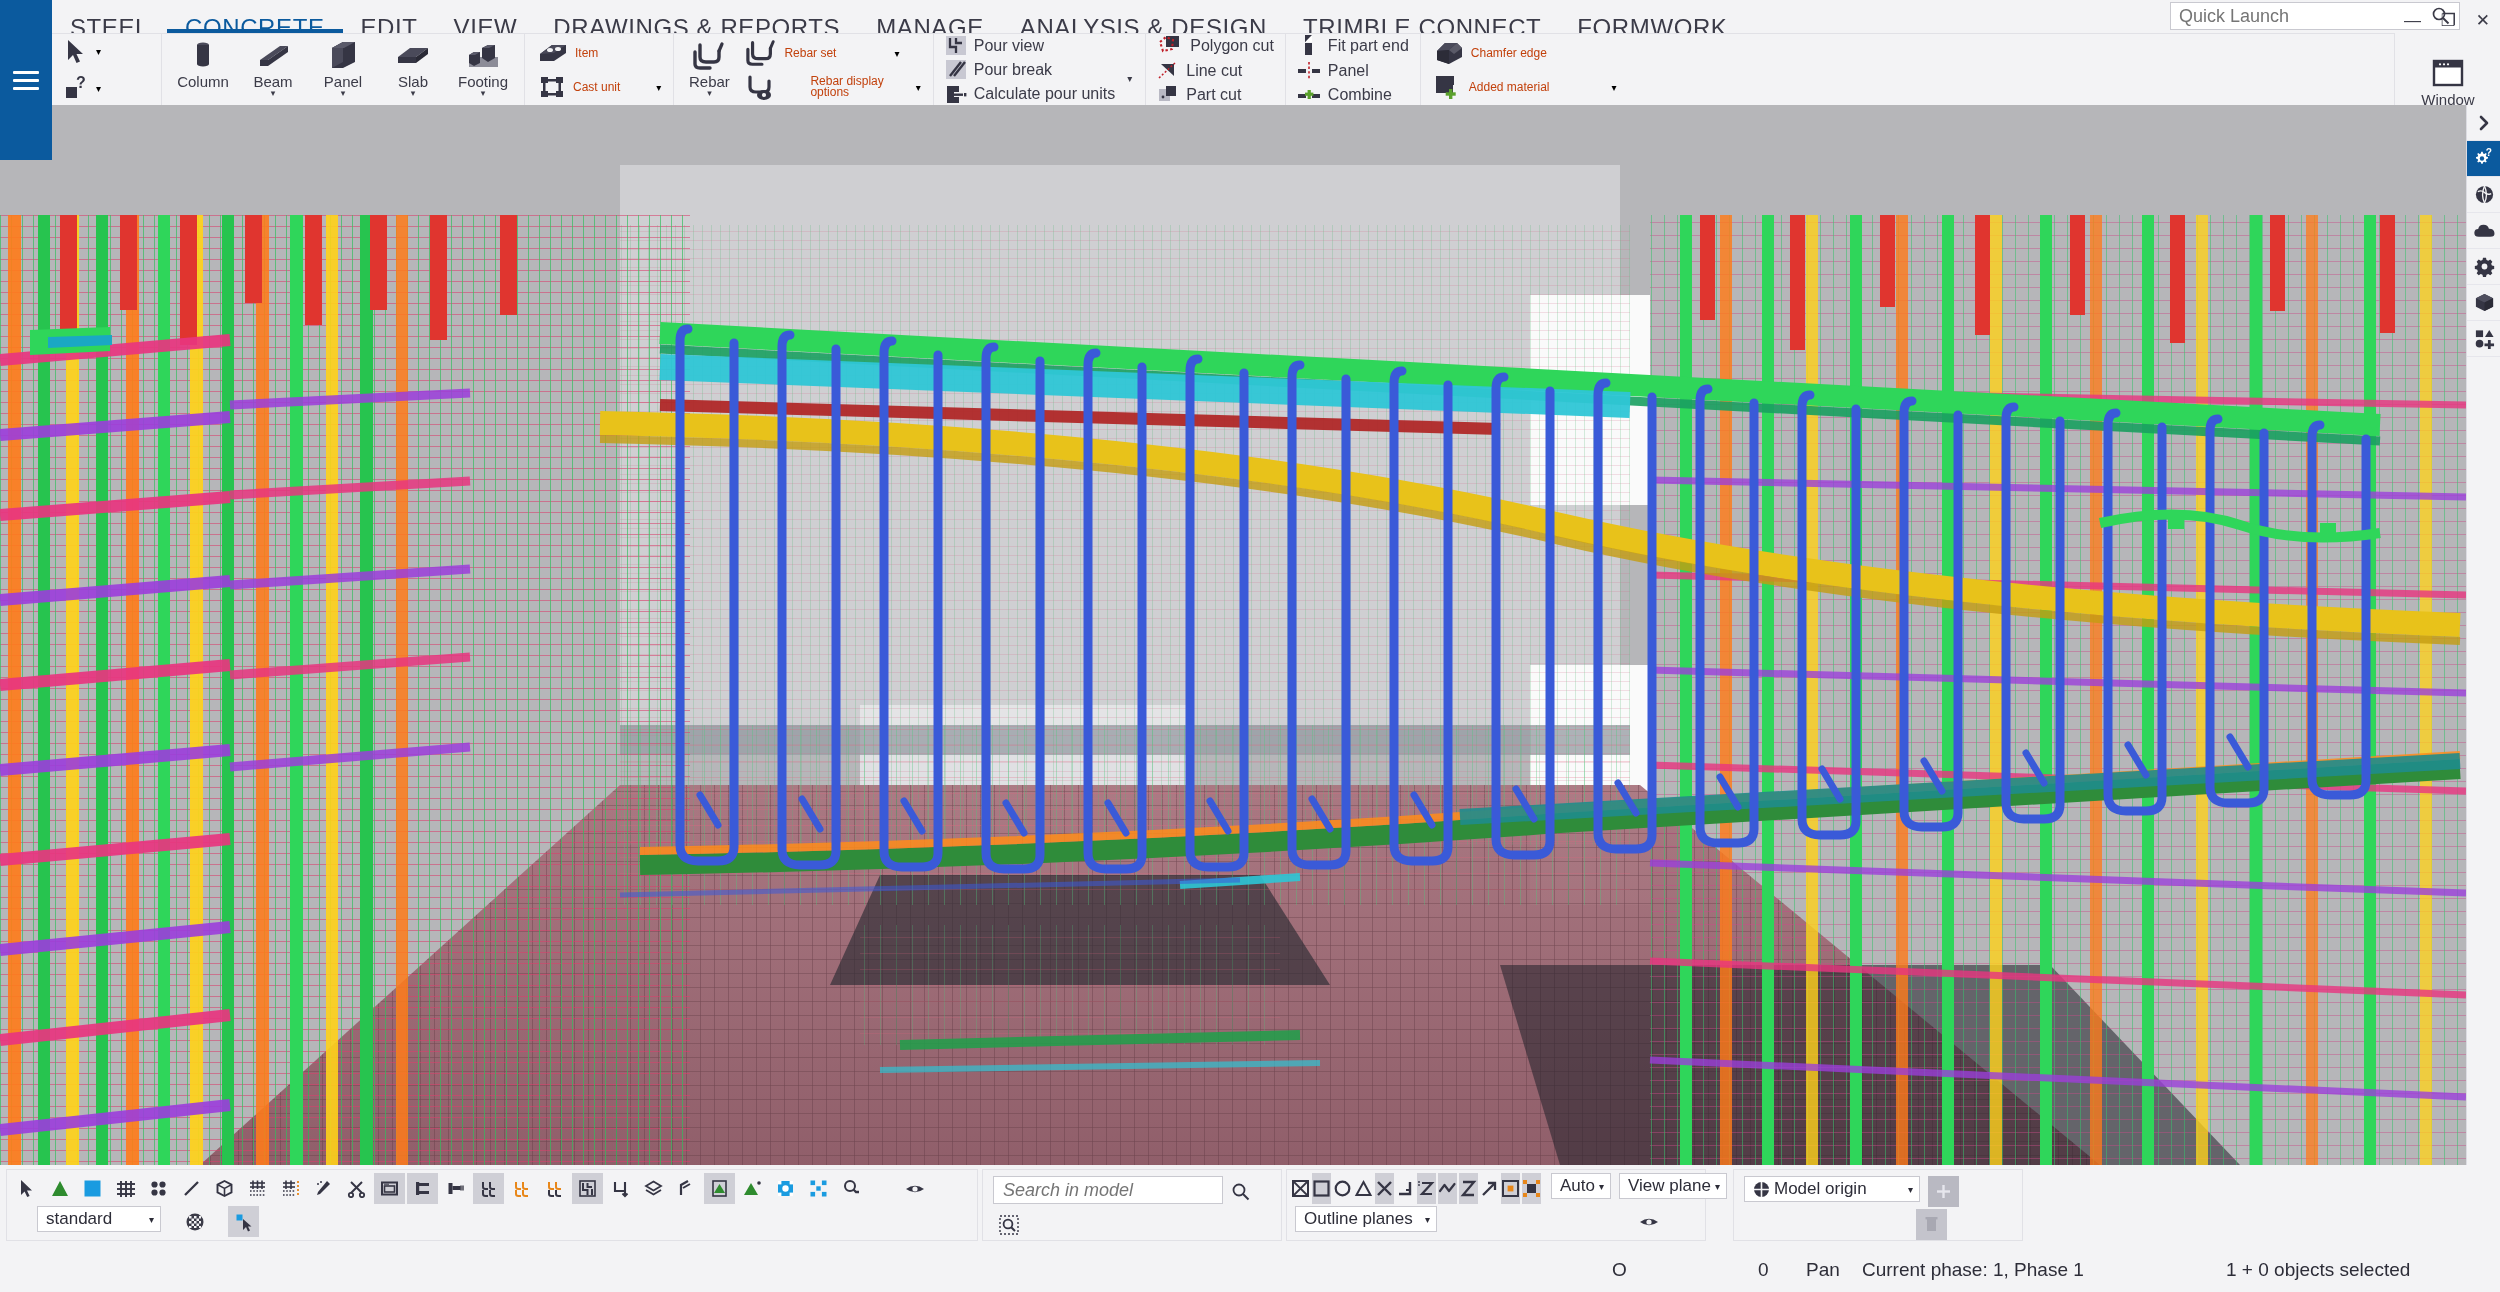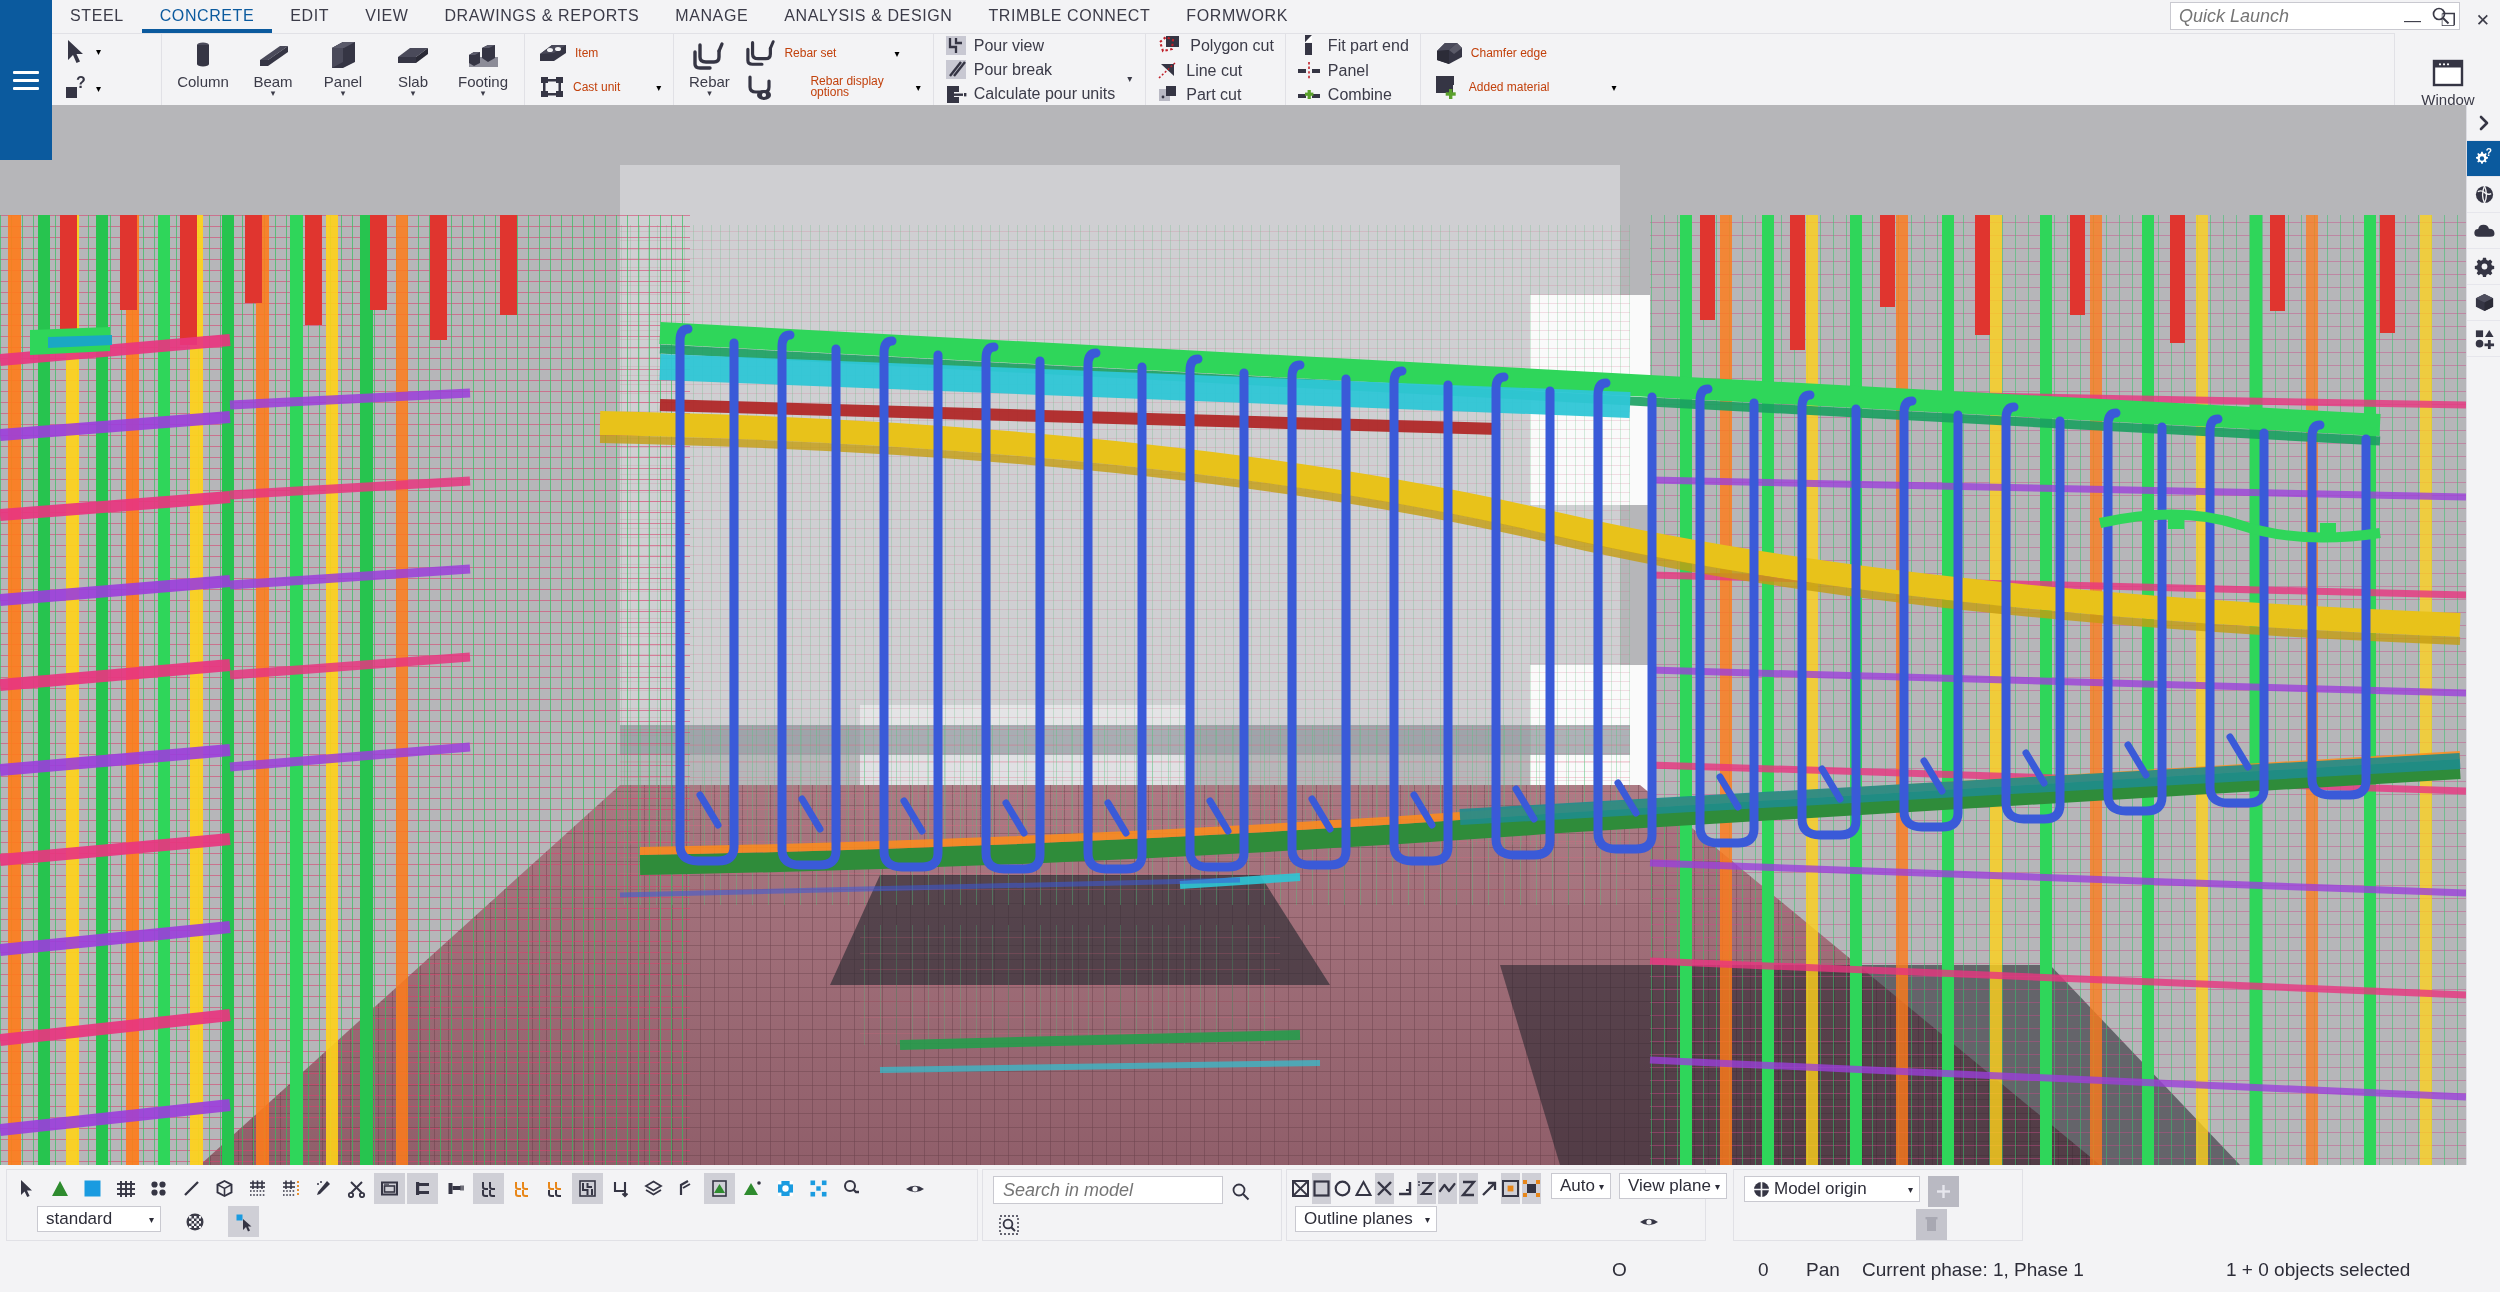--- a/index.html
+++ b/index.html
@@ -9,26 +9,26 @@
 
   
   .left-rail { position:absolute; left:0; top:0; width:52px; height:160px;
     background:#0b5a9e; display:flex; align-items:center; justify-content:center; z-index:40; }
   .hamburger { width:26px; display:flex; flex-direction:column; gap:5px; cursor:pointer; }
   .hamburger i { display:block; height:3px; background:#fff; border-radius:1px; }
 
   
   .tabbar { position:absolute; left:52px; top:0; right:0; height:33px;
     background:#f3f3f5; display:flex; align-items:flex-end; }
-  .tab { height:33px; line-height:31px; padding:0 18px; font-size:16px; color:#3b3b48;
+  .tab { height:33px; line-height:31px; padding:12px 18px; font-size:24px; color:#3b3b48;
     letter-spacing:.6px; cursor:pointer; white-space:nowrap; }
   .tab.active { color:#0b5a9e; border-bottom:4px solid #0b5a9e; font-weight:400; }
   .qlwrap { position:absolute; right:40px; top:2px; width:290px; height:28px;
     background:#fff; border:1px solid #c9c9d0; display:flex; align-items:center; padding:0 8px; }
-  .qlwrap input { border:0; outline:0; flex:1; font-size:18px; font-style:italic; color:#a21caf;
+  .qlwrap input { border:0; outline:0; flex:1; font-size:18px; color:#a21caf;
     font-family:"Liberation Sans", sans-serif; background:transparent; }
   .qlwrap .mag { width:20px; height:20px; flex:0 0 20px; }
 
   
   .ribbon { position:absolute; left:52px; top:33px; right:0; height:72px;
     background:#f3f3f5; border-top:1px solid #e1e1e6; display:flex; align-items:stretch; }
   .rgroup { display:flex; align-items:center; border-right:1px solid #e1e1e6; padding:0 6px; height:72px; }
   .rgroup.nb { border-right:0; }
 
   .bigbtn { width:70px; height:70px; display:flex; flex-direction:column; align-items:center;

